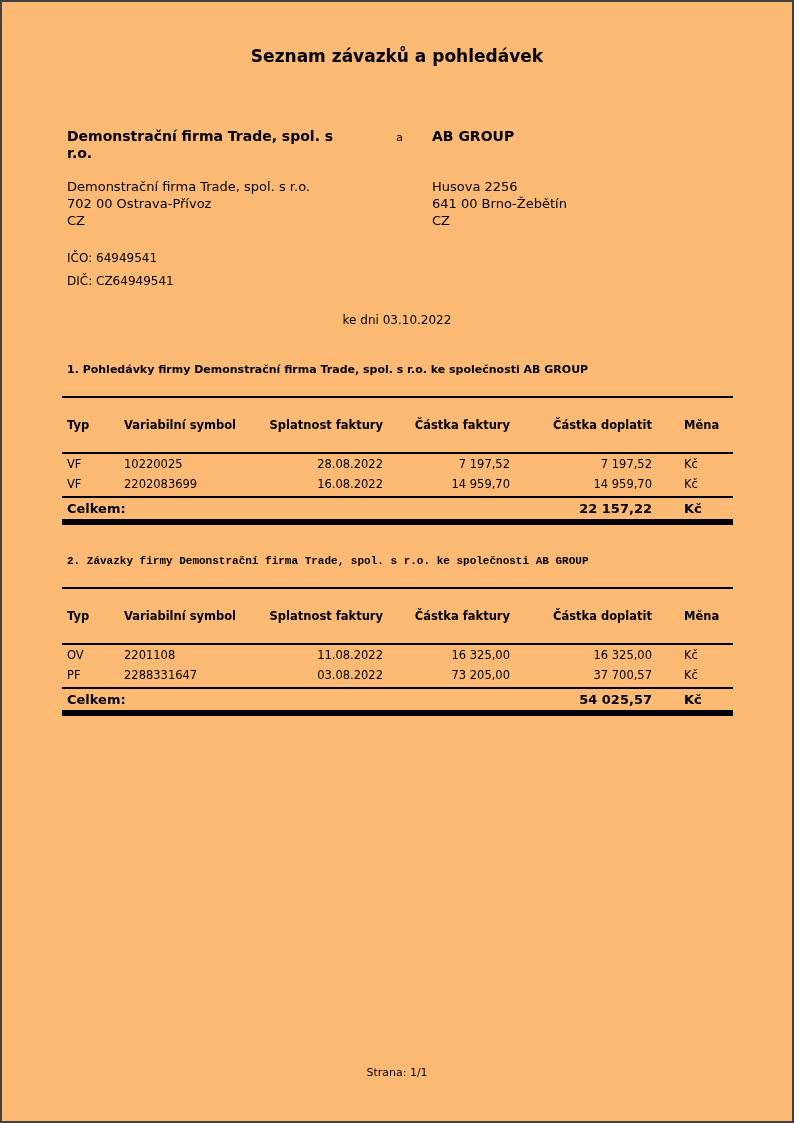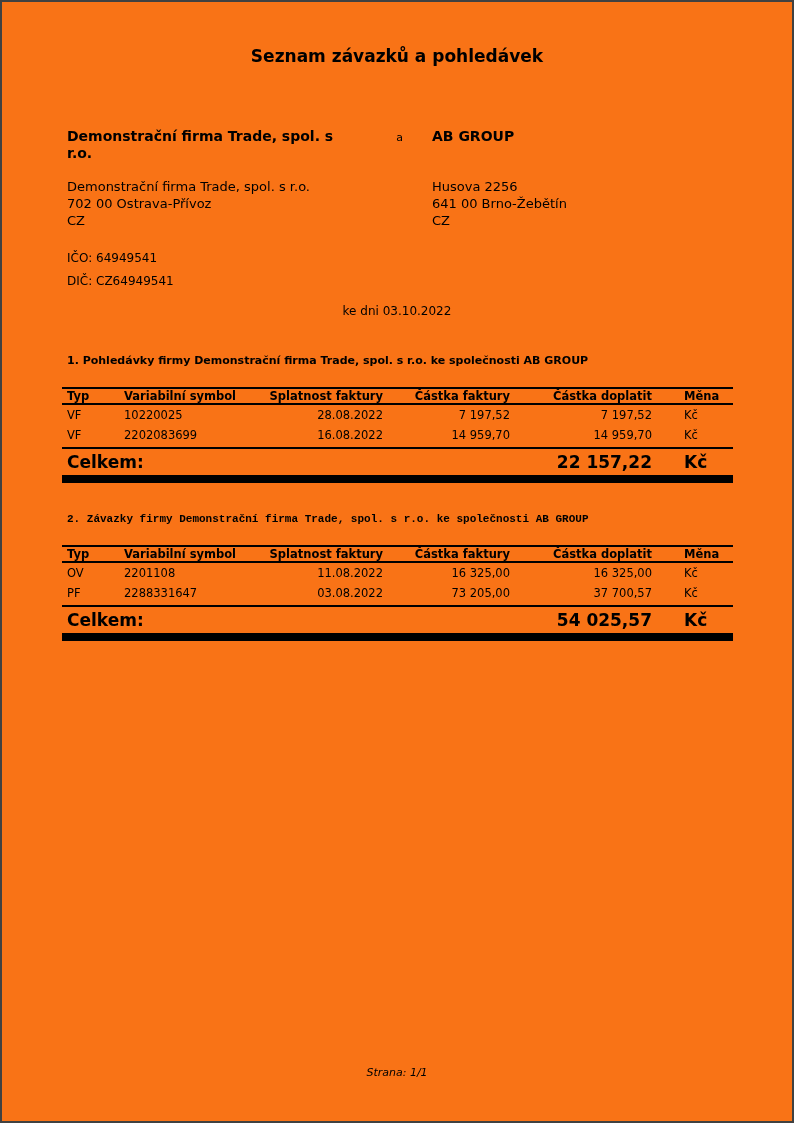--- a/index.html
+++ b/index.html
@@ -6,42 +6,42 @@
   html,body { background:#fff; }
   body {
     width:794px; height:1123px;
     font-family:"DejaVu Sans","Liberation Sans",sans-serif;
     color:#000;
   }
   .page {
     position:relative;
     width:794px; height:1123px;
     border:2px solid #414141;
-    background:#f97316;
+    background:#fdba74;
     overflow:hidden;
   }
   .title {
     padding-top:44px;
     text-align:center;
     font-size:17px;
     font-weight:bold;
   }
   .parties { display:flex; margin:62px 0 0 65px; }
   .party-left { width:300px; }
   .party-left .party-name { width:278px; font-size:14px; font-weight:bold; line-height:17px; }
   .party-sep { width:65px; text-align:center; font-size:11px; padding-top:3px; }
   .party-right { font-size:14px; font-weight:bold; line-height:17px; }
 
   .addresses { display:flex; margin:16px 0 0 65px; font-size:13px; line-height:17px; }
   .addr-left { width:365px; }
 
   .ids { display:flex; margin:18px 0 0 65px; font-size:12px; line-height:23px; }
   .ids-left { width:365px; }
 
-  .asof { margin-top:11px; text-align:center; font-size:12px; }
+  .asof { margin-top:20px; text-align:center; font-size:12px; }
 
   .section-heading {
     margin:36px 63px 0 65px;
     font-size:11px;
     font-weight:bold;
   }
   .section-heading.second { margin-top:30px;font-family:Liberation Mono, monospace; }
 
   table.report {
     margin:20px 0 0 60px;
@@ -54,42 +54,41 @@
   col.c-vs { width:120px; }
   col.c-due { width:143px; }
   col.c-amt { width:127px; }
   col.c-pay { width:142px; }
   col.c-cur { width:79px; }
 
   table.report th {
     font-size:11.5px; font-weight:bold;
     border-top:2px solid #000;
     border-bottom:2px solid #000;
-    padding:0 2px;
+    padding:20px 2px;
     white-space:nowrap;
   }
   table.report td { padding:3px 2px; white-space:nowrap; }
   tbody tr:last-child td { border-bottom:2px solid #000; padding-bottom:5px; }
   .al { text-align:left; }
   .ar { text-align:right; }
   .pad-l { padding-left:5px !important; }
   .cur  { padding-left:30px !important; text-align:left; }
 
   tfoot td {
-    border-bottom:8px solid #000000;
+    border-bottom:6px solid #000000;
     padding-top:13px; padding-bottom:6px;
-    font-size:17px; font-weight:bold;
+    font-size:13px; font-weight:bold;
   }
 
   .footer {
     position:absolute;
     left:0; right:0; bottom:42px;
     text-align:center;
     font-size:11px;
-    font-style:italic;
   }
 </style>
 </head>
 <body>
 
 <div class="page">
 
   <h1 class="title">Seznam závazků a pohledávek</h1>
 
   <div class="parties">

